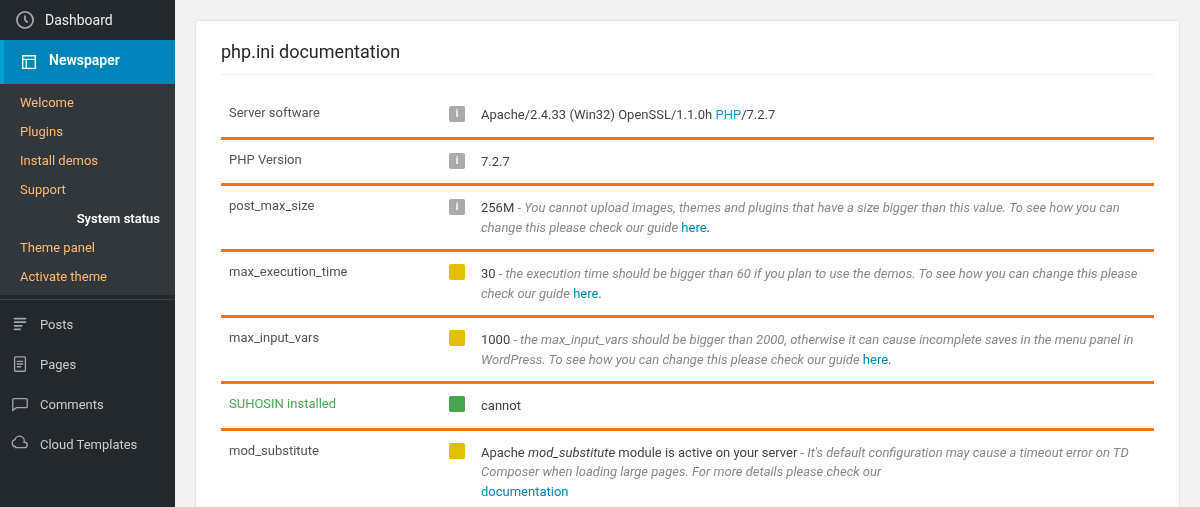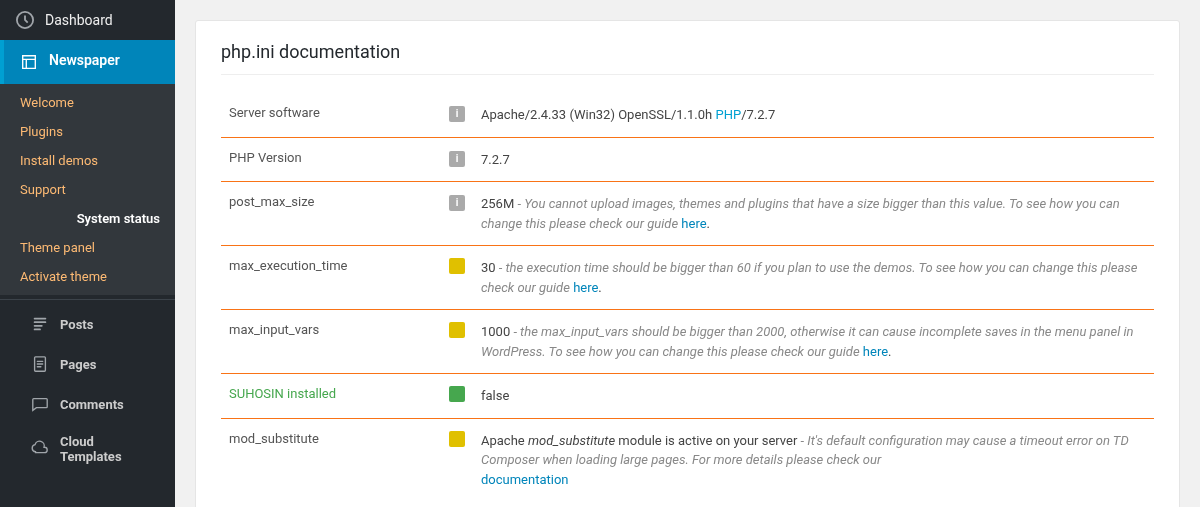--- a/index.html
+++ b/index.html
@@ -51,25 +51,24 @@
       font-size: 13px;
     }
     .sidebar-submenu-item.active { color: #fff; font-weight: 600; text-align: right; }
 
     .sidebar-divider { height: 1px; background: #3c434a; margin: 4px 0; }
 
     .sidebar-menu-item {
       display: flex;
       align-items: center;
       gap: 10px;
-      padding: 10px 30px;
+      padding: 10px 10px;
       color: #ccc;
       cursor: pointer;
       font-size: 13px;
-      font-weight: bold;
     }
 
     .sidebar-icon {
       width: 20px;
       height: 20px;
       display: flex;
       align-items: center;
       justify-content: center;
       font-size: 16px;
       color: #a0a5aa;
@@ -99,21 +98,21 @@
       padding-bottom: 12px;
       border-bottom: 1px solid #eee;
     }
 
     .config-table {
       width: 100%;
       border-collapse: collapse;
     }
 
     .config-table tr {
-      border-bottom: 1px solid #f97316;
+      border-bottom: 3px solid #f97316;
     }
     .config-table tr:last-child { border-bottom: none; }
 
     .config-table td {
       padding: 12px 8px;
       vertical-align: top;
     }
 
     .col-label {
       width: 220px;
@@ -288,21 +287,21 @@
             <span>1000</span><span class="warning-text"> - the max_input_vars should be bigger than 2000, otherwise it can cause incomplete saves in the menu panel in WordPress. To see how you can change this please check our guide </span><a href="#">here</a><span>.</span>
           </td>
         </tr>
 
         <tr>
           <td class="col-label green-text">SUHOSIN installed</td>
           <td class="col-icon">
             <span class="status-icon green"></span>
           </td>
           <td class="col-value">
-            <span>false</span>
+            <span>cannot</span>
           </td>
         </tr>
 
         <tr>
           <td class="col-label">mod_substitute</td>
           <td class="col-icon">
             <span class="status-icon yellow"></span>
           </td>
           <td class="col-value">
             <span>Apache </span><em>mod_substitute</em><span> module is active on your server</span><span class="warning-text"> - It's default configuration may cause a timeout error on TD Composer when loading large pages. For more details please check our </span><br><a href="#">documentation</a>

